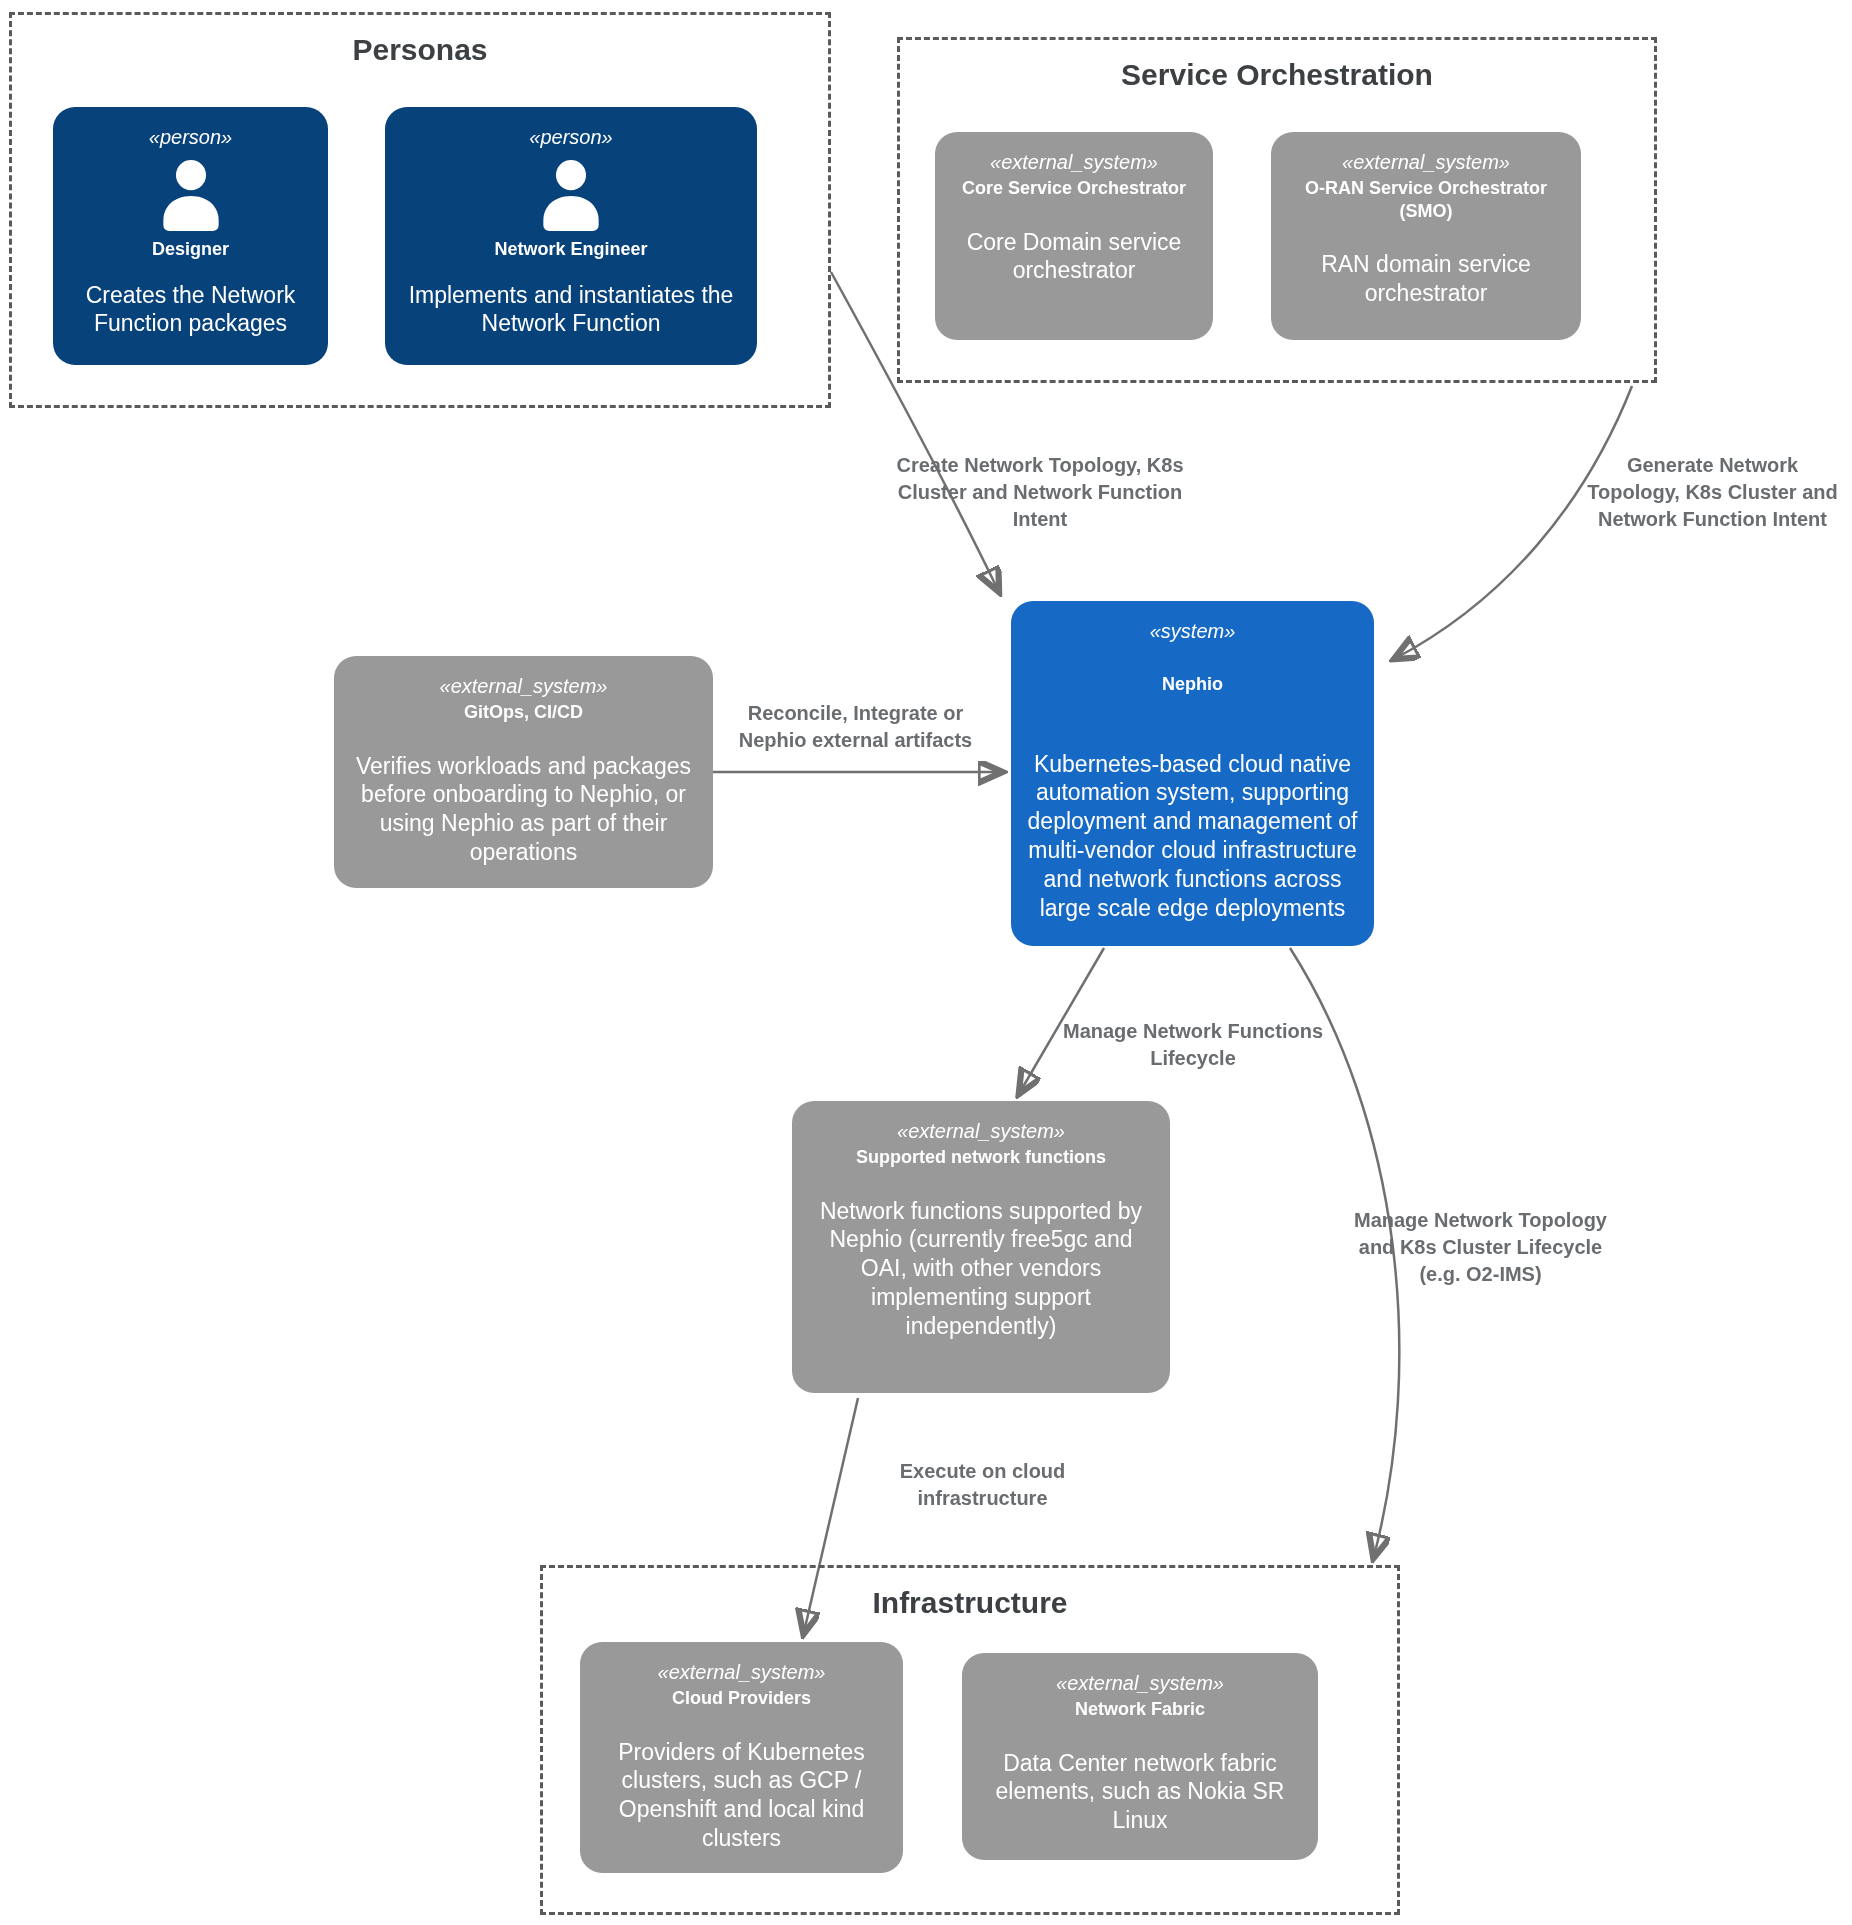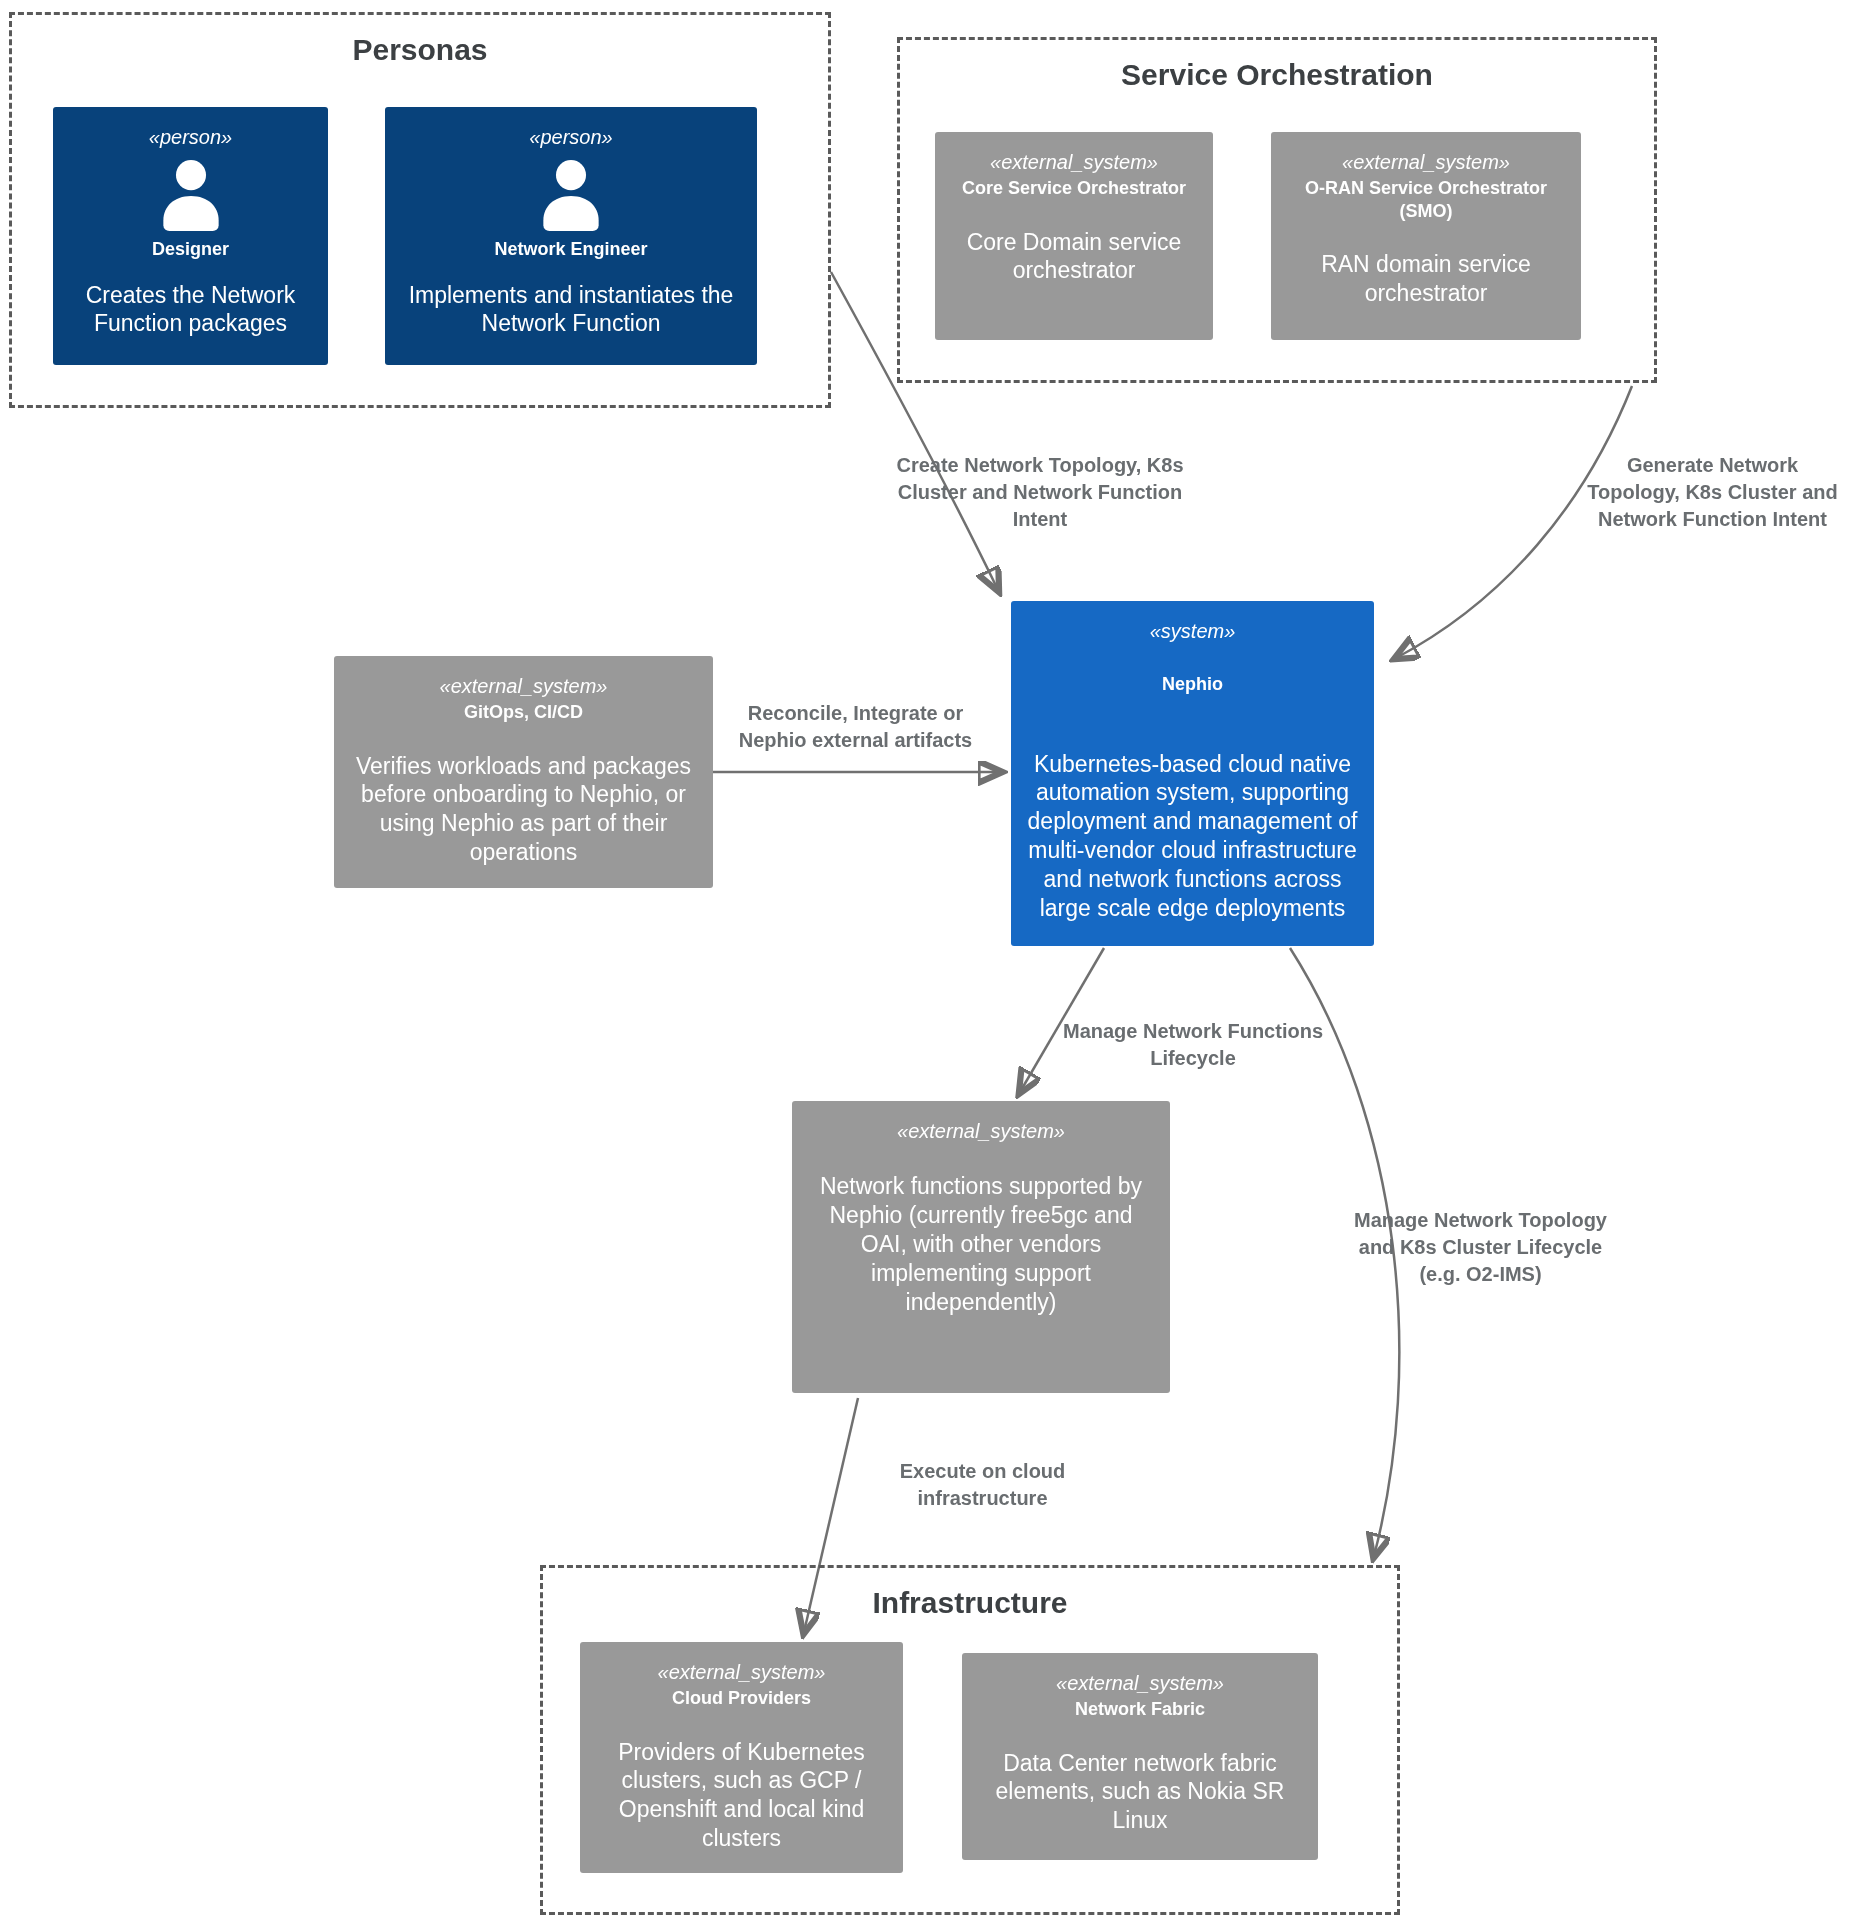--- a/index.html
+++ b/index.html
@@ -17,21 +17,21 @@
     font-family:"Liberation Sans","DejaVu Sans",sans-serif;
   }
   .group{
     position:absolute;border:3px dashed #5a5a5a;background:transparent;
   }
   .group-title{
     position:absolute;left:0;right:0;top:18px;text-align:center;
     font-size:30px;font-weight:bold;color:var(--grouptitle);
   }
   .node{
-    position:absolute;border-radius:3px;color:#ffffff;text-align:center;
+    position:absolute;border-radius:22px;color:#ffffff;text-align:center;
     display:flex;flex-direction:column;align-items:center;
     padding:18px 12px 14px 12px;
   }
   .node.person{background:var(--person);}
   .node.system{background:var(--system);gap:27px;}
   .node.external{background:var(--external);}
   .stereo{
     font-style:italic;font-size:20px;line-height:1.25;flex:0 0 auto;
   }
   .ntitle{
@@ -126,20 +126,21 @@
 </div>
 
 <div class="node external" style="left:334px;top:656px;width:379px;height:232px">
   <div class="stereo">«external_system»</div>
   <div class="ntitle">GitOps, CI/CD</div>
   <div class="ndesc">Verifies workloads and packages before onboarding to Nephio, or using Nephio as part of their operations</div>
 </div>
 
 <div class="node external" style="left:792px;top:1101px;width:378px;height:292px">
   <div class="stereo">«external_system»</div>
+  <div class="ntitle">Supported network functions</div>
   <div class="ndesc">Network functions supported by Nephio (currently free5gc and OAI, with other vendors implementing support independently)</div>
 </div>
 
 <div class="node external" style="left:580px;top:1642px;width:323px;height:231px">
   <div class="stereo">«external_system»</div>
   <div class="ntitle">Cloud Providers</div>
   <div class="ndesc">Providers of Kubernetes clusters, such as GCP / Openshift and local kind clusters</div>
 </div>
 
 <div class="node external" style="left:962px;top:1653px;width:356px;height:207px">

